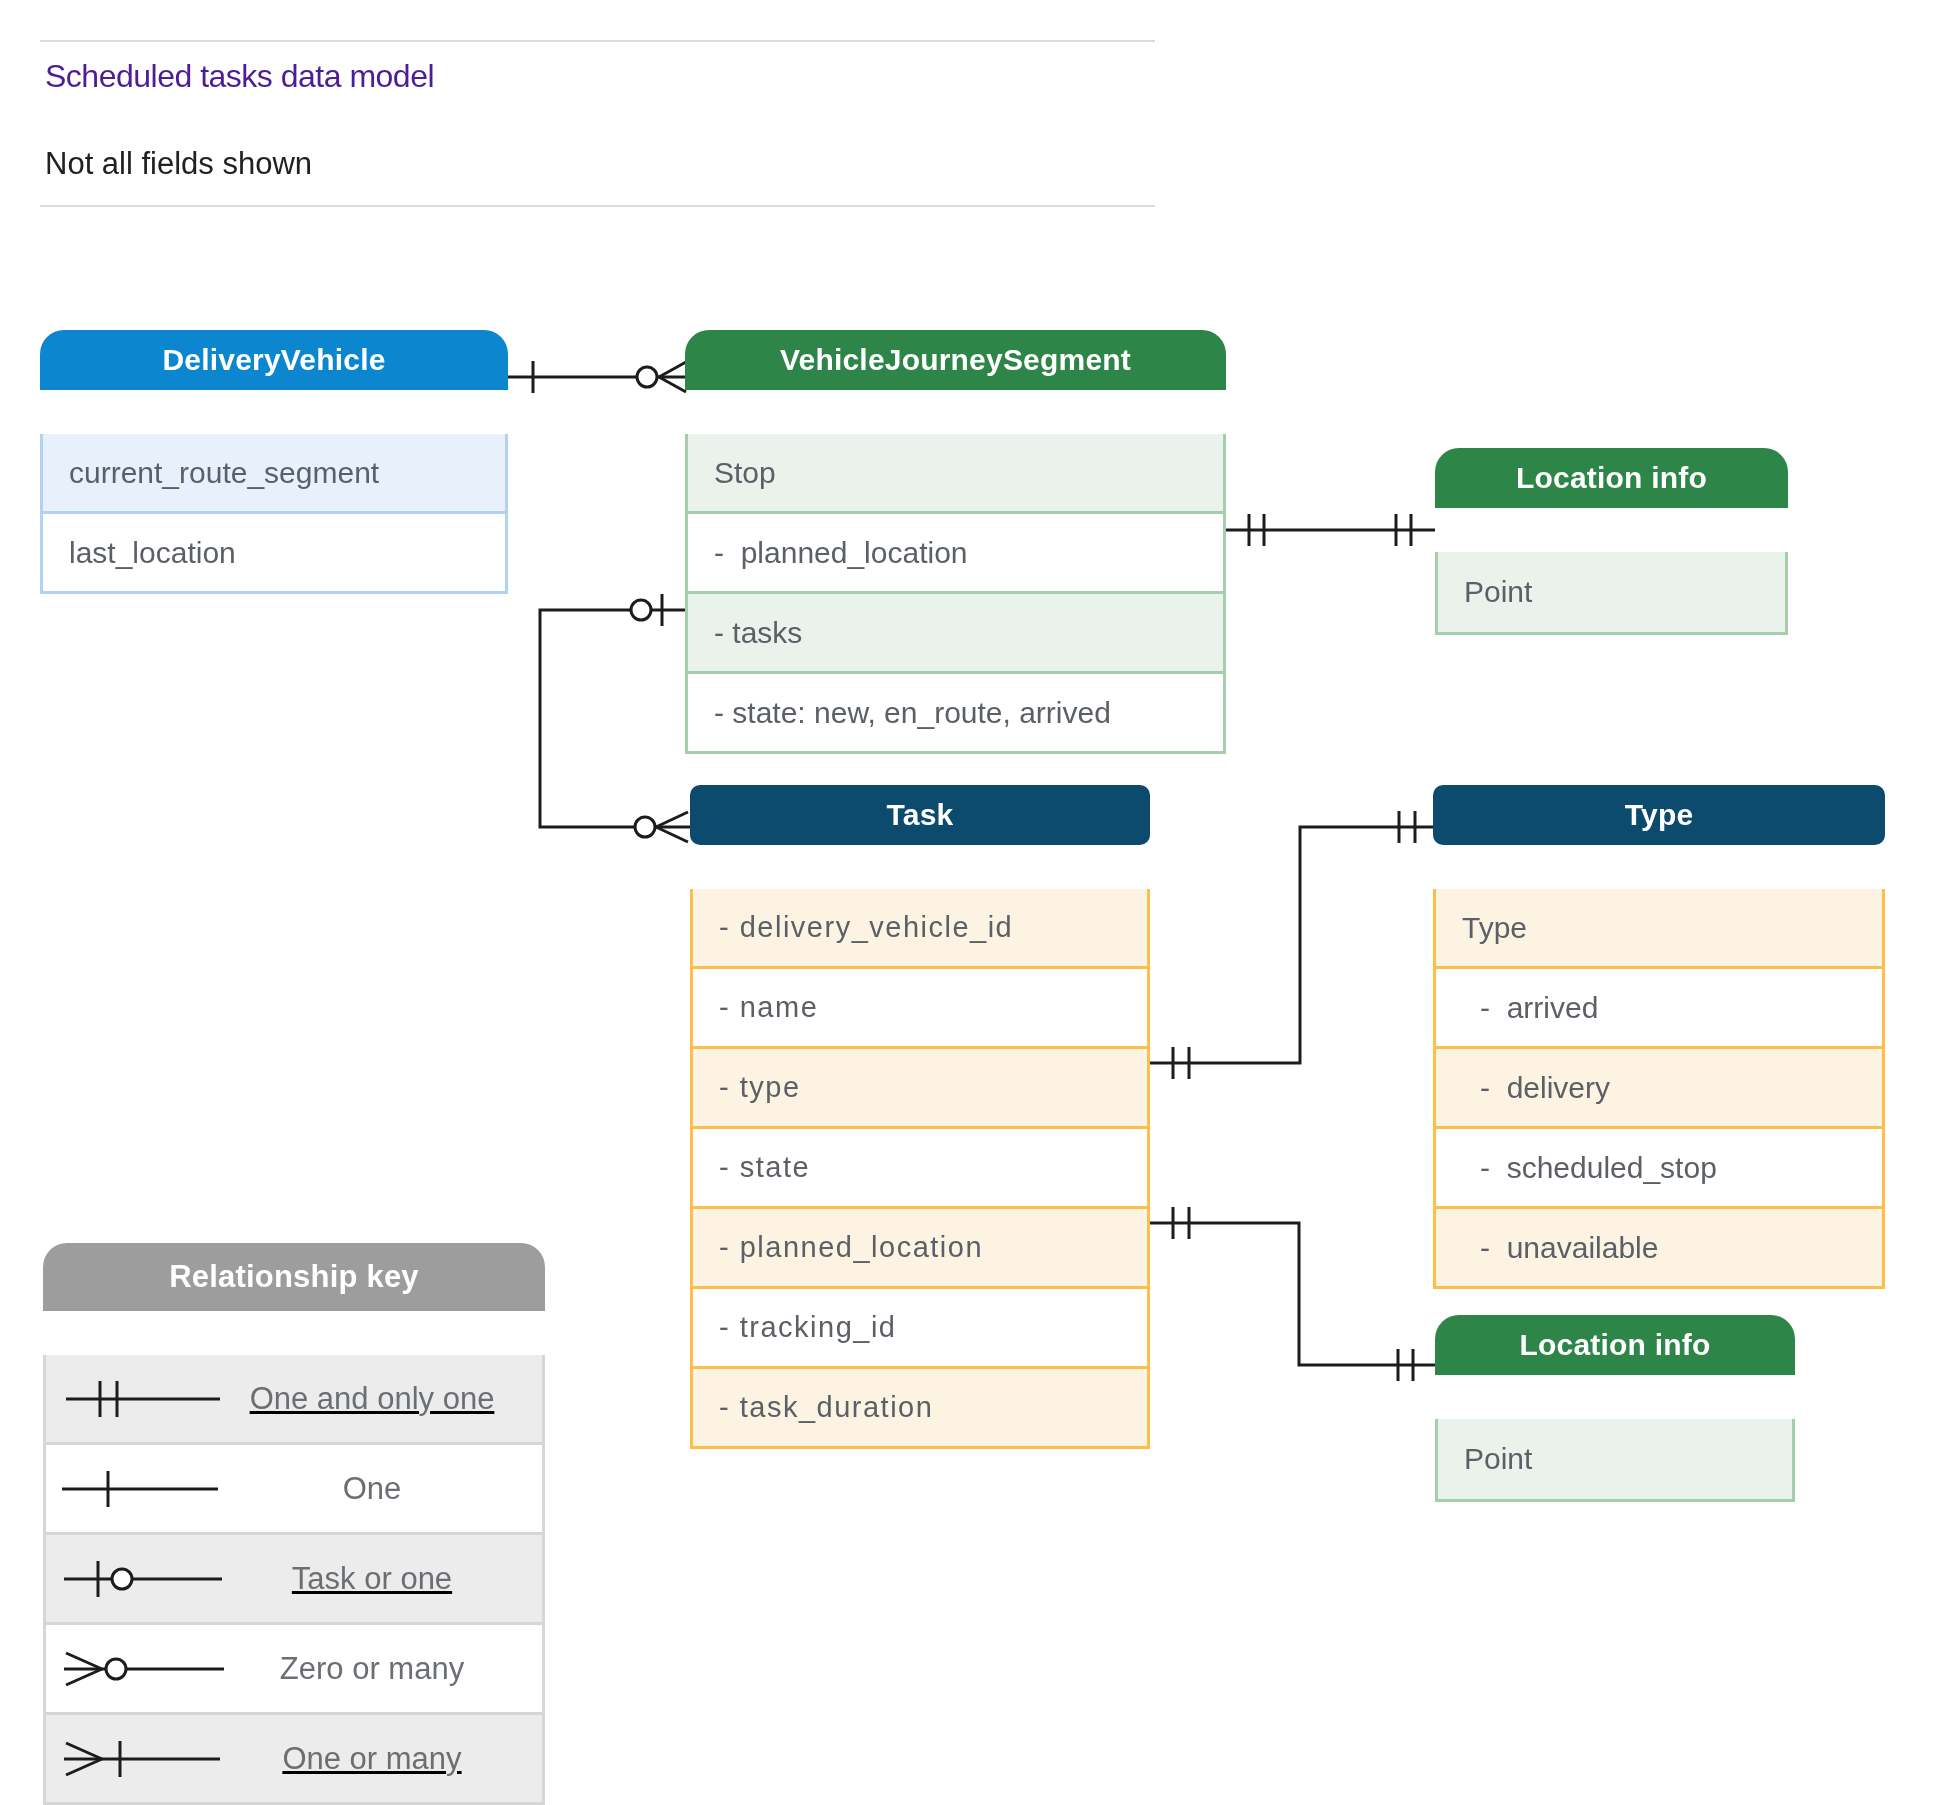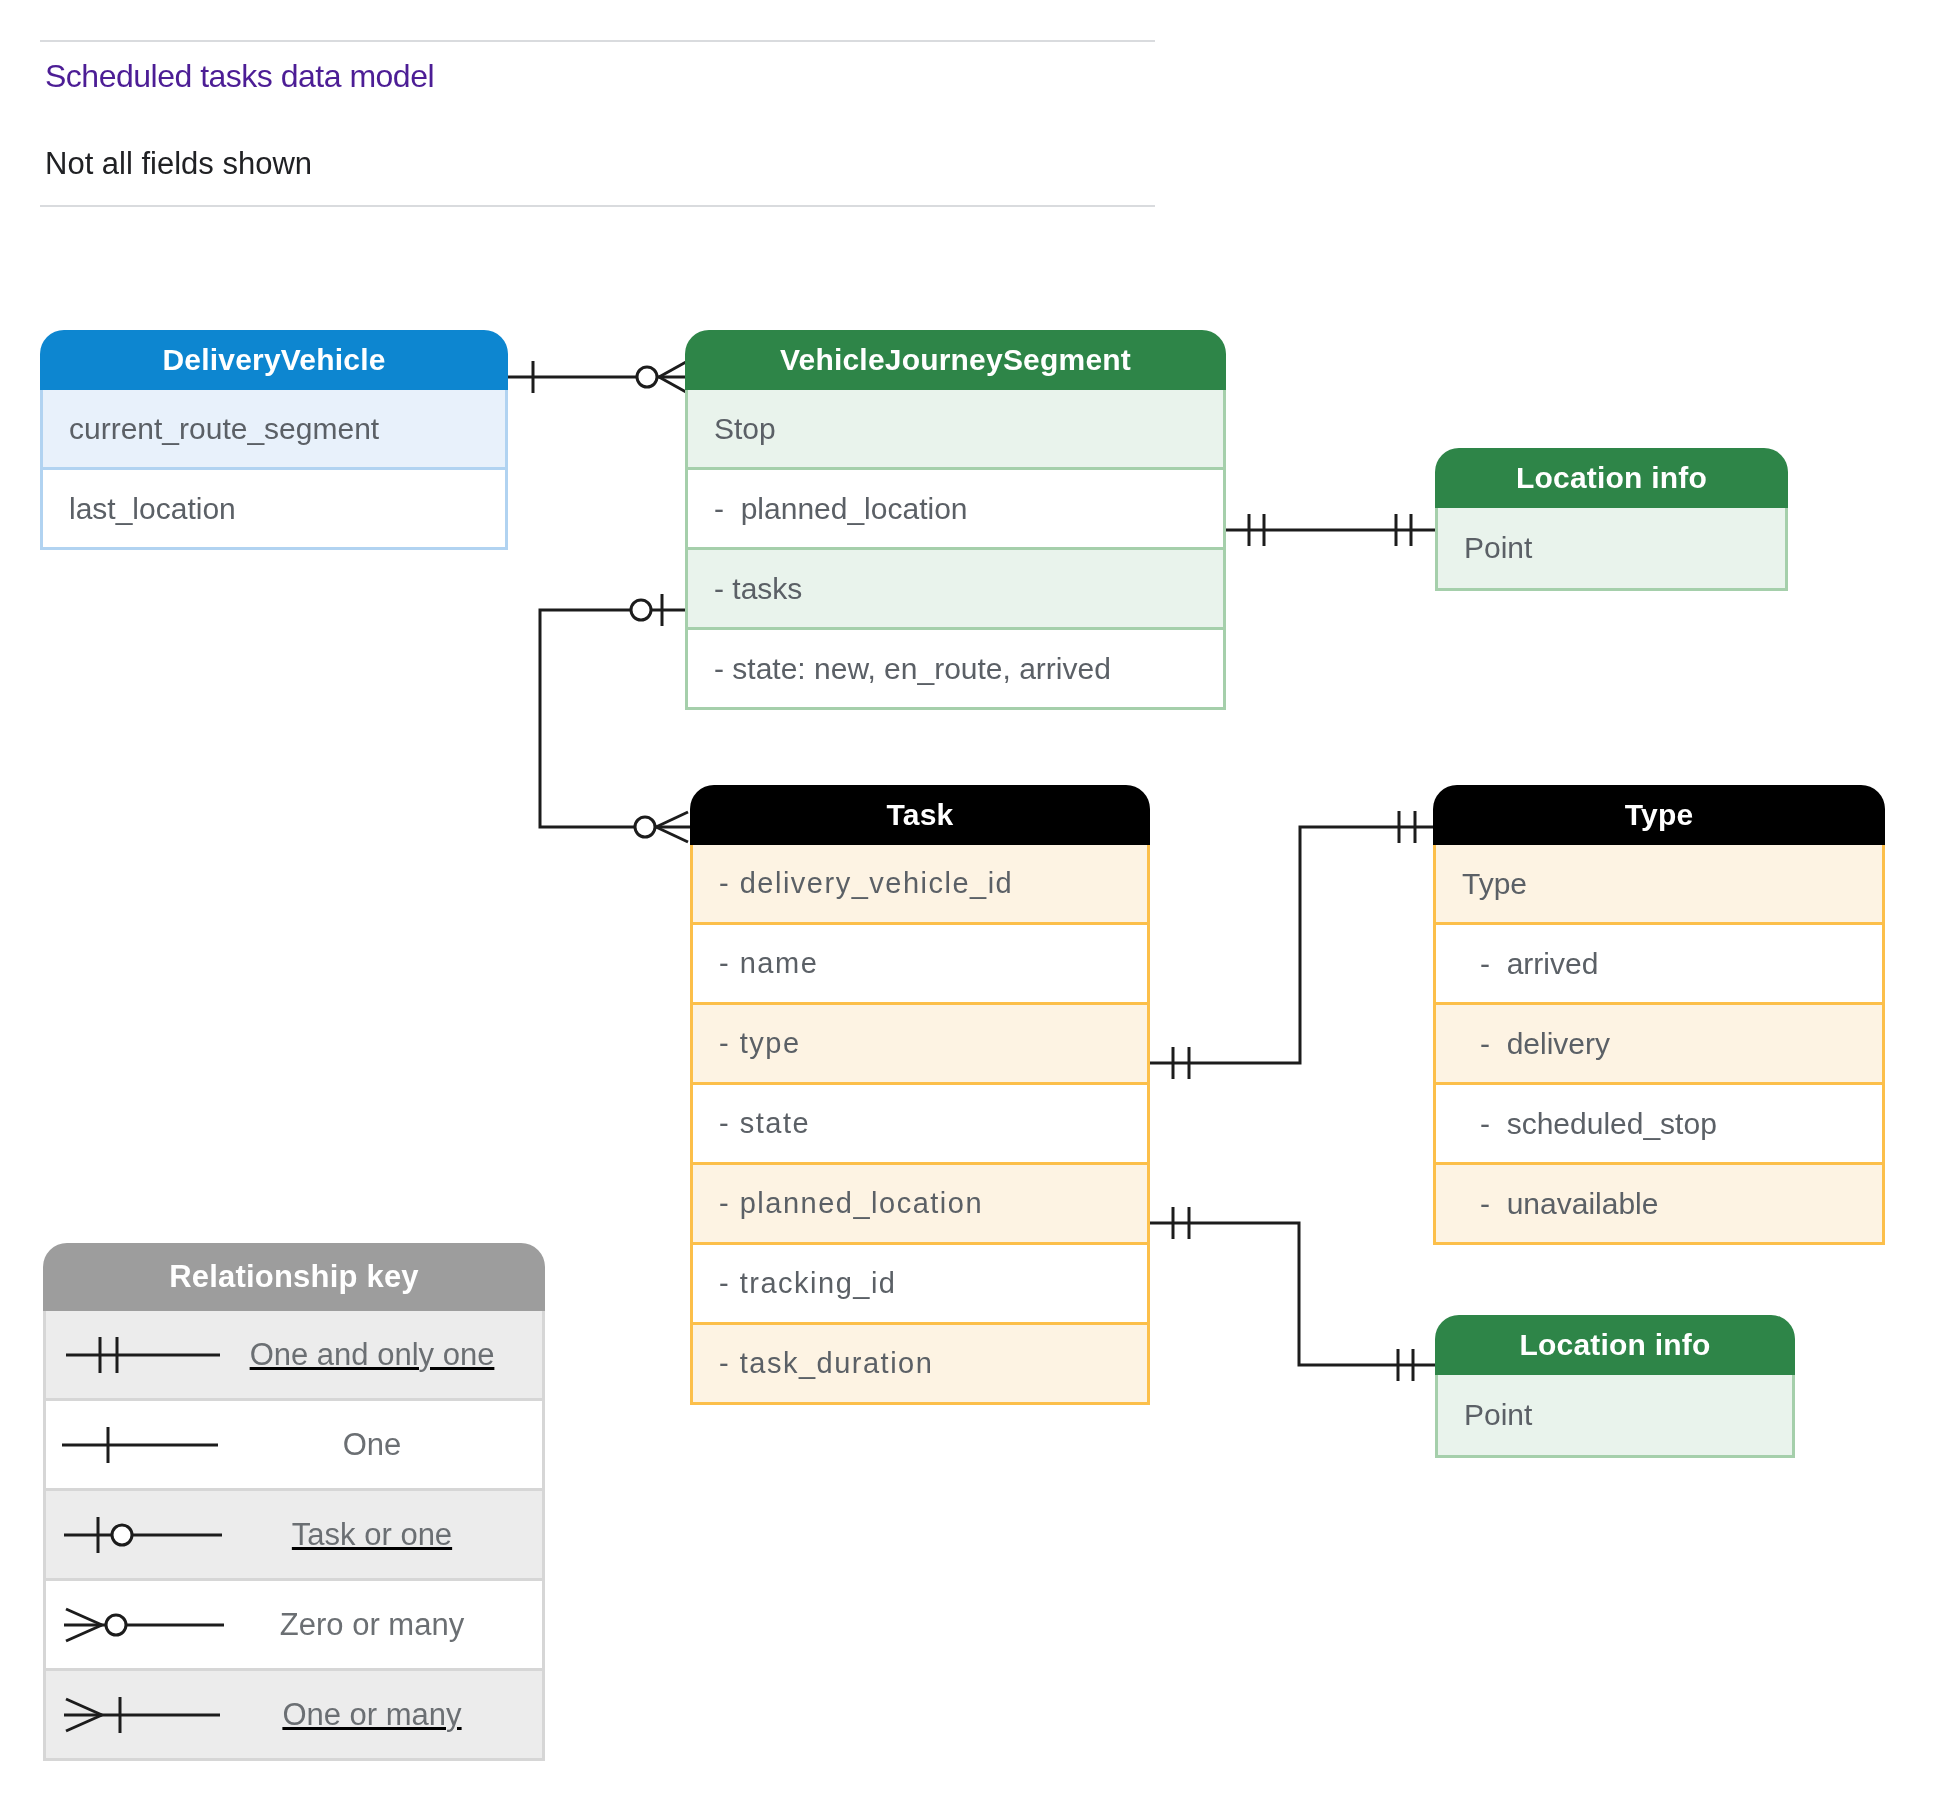--- a/index.html
+++ b/index.html
@@ -9,34 +9,34 @@
   }
   .divider{position:absolute;height:2px;background:#d9dbde;}
   .page-title{position:absolute;left:45px;top:58px;font-size:32px;font-weight:normal;color:#4c1d95;letter-spacing:-0.5px;}
   .page-subtitle{position:absolute;left:45px;top:146px;font-size:31px;color:#202124;}
 
   .entity{position:absolute;}
   .e-header{
     height:60px;border-radius:24px 24px 0 0;color:#ffffff;font-weight:bold;font-size:30px;
     display:flex;align-items:center;justify-content:center;letter-spacing:0.2px;
   }
-  .e-body{border:3px solid var(--bc);border-top:none;background:#14b8a6;}
+  .e-body{border:3px solid var(--bc);border-top:none;background:#14b8a6;margin-top:44px;}
   .e-row{
     height:77px;display:flex;align-items:center;padding-left:26px;
     font-size:30px;color:#5b6066;background:#ffffff;white-space:pre;
   }
   .e-row + .e-row{border-top:3px solid var(--bc);}
   .e-row.tint{background:var(--tint);}
 
   .blue  {--bc:#b1d3f1;--tint:#e8f1fb;}
   .blue   .e-header{background:#0d86d0;}
   .green {--bc:#a5cfab;--tint:#e9f3ec;}
   .green  .e-header{background:#2e8548;}
   .orange{--bc:#fcbf4a;--tint:#fdf3e3;}
-  .orange .e-header{background:#000000;}
+  .orange .e-header{background:#0c4a6e;border-radius:10px;}
   .gray  {--bc:#d6d6d6;--tint:#ececec;}
   .gray   .e-header{background:#9d9d9d;}
 
   .task-box .e-row{letter-spacing:1.5px;font-size:29px;}
   .loc-box .e-row{height:80px;}
   .type-box .e-row.dashed{padding-left:44px;}
 
   .legend{position:absolute;left:43px;top:1243px;width:502px;}
   .legend .e-header{height:68px;font-size:31px;}
   .legend .l-row{

